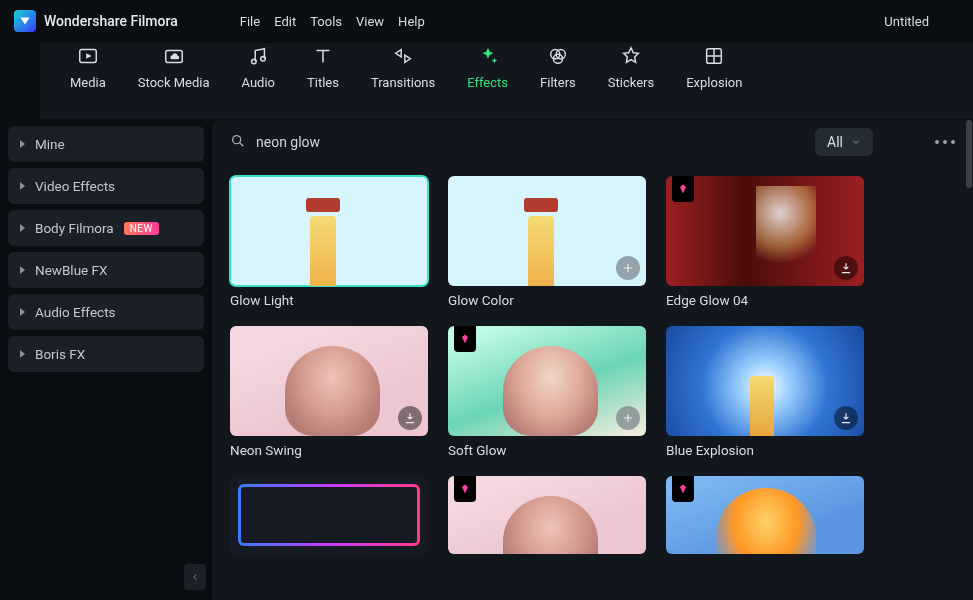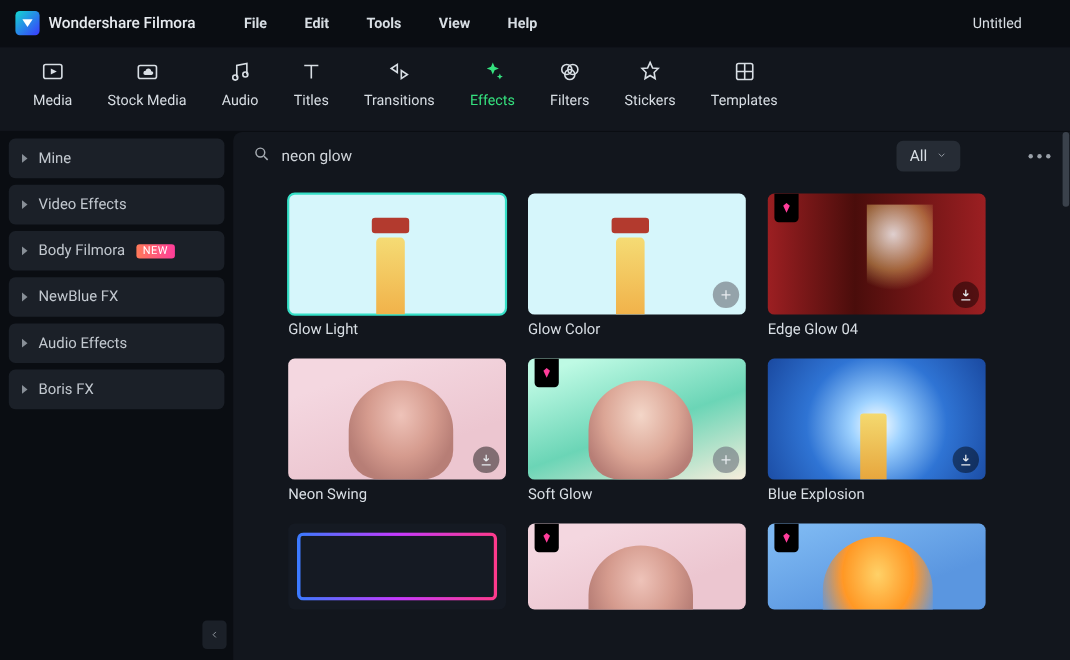--- a/index.html
+++ b/index.html
@@ -4,26 +4,26 @@
 <style>
   * { box-sizing: border-box; margin: 0; padding: 0; font-family: -apple-system, "Segoe UI", Roboto, Arial, sans-serif; }
   body { background: #0a0d12; color: #d8dee4; width: 973px; height: 600px; overflow: hidden; font-size: 13px; }
 
   
   .titlebar { display: flex; align-items: center; height: 42px; padding: 0 14px; gap: 20px; }
   .logo-wrap { display: flex; align-items: center; gap: 8px; }
   .logo-icon { width: 22px; height: 22px; border-radius: 4px; background: linear-gradient(135deg,#14d6d0 0%,#3a3aff 100%); display:flex; align-items:center; justify-content:center; }
   .logo-icon svg { width:14px; height:14px; }
   .app-title { font-size: 14px; font-weight: 500; color:#e6eaef; }
-  .menubar { display: flex; gap: 34px; margin-left: 24px; font-weight: bold; }
+  .menubar { display: flex; gap: 14px; margin-left: 42px; }
   .menubar span { font-size: 13px; color:#d8dee4; cursor:pointer; }
   .doc-title { margin-left: auto; margin-right: 30px; font-size: 13px; color:#d8dee4; }
 
   
-  .toolbar { display:flex; align-items:center; height: 78px; padding: 0 14px 12px 14px; gap: 0; background:#12161d; border-top:1px solid #0a0d12; border-bottom:1px solid #0a0d12; }
+  .toolbar { display:flex; align-items:flex-start; height: 78px; padding: 0 14px 12px 14px; gap: 0; background:#12161d; border-top:1px solid #0a0d12; border-bottom:1px solid #0a0d12;margin-left:40px; }
   .tool-item { display:flex; flex-direction:column; align-items:center; gap:6px; padding: 0 16px; cursor:pointer; color:#d8dee4; }
   .tool-item.active { color:#35e07e; }
   .tool-item.active .tool-icon svg { stroke:#35e07e; fill:#35e07e; }
   .tool-icon { width:26px; height:26px; display:flex; align-items:center; justify-content:center; }
   .tool-icon svg { width:22px; height:22px; stroke:#d8dee4; fill:none; stroke-width:1.6; }
   .tool-label { font-size:13px; }
 
   
   .main { display:flex; height: calc(600px - 42px - 78px); }
 
@@ -42,21 +42,21 @@
   .search-icon svg { width:16px; height:16px; stroke:#a7adb3; fill:none; stroke-width:2; }
   .search-input { background:transparent; border:none; outline:none; color:#d0d5da; font-size:14px; width:200px; }
   .spacer { flex:1; }
   .filter-all { display:flex; align-items:center; gap:8px; background:#262c35; padding:6px 12px; border-radius:6px; color:#d8dee4; font-size:14px; cursor:pointer; }
   .chev-d svg { width:10px; height:10px; stroke:#9aa1a9; fill:none; stroke-width:2; }
   .more-btn { margin-left:14px; display:flex; gap:4px; cursor:pointer; }
   .more-btn span { width:4px; height:4px; border-radius:50%; background:#9aa1a9; }
 
   
   .grid { padding: 12px 18px 18px 18px; display:grid; grid-template-columns: repeat(3, 198px); column-gap:20px; row-gap:18px; align-content:start; overflow-y:auto; height:calc(100% - 44px); }
-  .card { display:flex; flex-direction:column; gap:6px; cursor:pointer;margin-left:32px; }
+  .card { display:flex; flex-direction:column; gap:6px; cursor:pointer; }
   .thumb-box { position:relative; width:198px; height:110px; border-radius:6px; overflow:hidden; }
   .thumb-box.selected { outline:2px solid #35e0c7; outline-offset:-1px; }
   .card-title { font-size:13.5px; color:#d8dee4; }
   .diamond-badge { position:absolute; top:0; left:6px; width:22px; height:26px; background:#000; border-radius:0 0 4px 4px; display:flex; align-items:center; justify-content:center; }
   .diamond-badge svg { width:12px; height:12px; }
   .dl-icon { position:absolute; right:6px; bottom:6px; width:24px; height:24px; border-radius:12px; background:rgba(0,0,0,0.45); display:flex; align-items:center; justify-content:center; }
   .dl-icon svg { width:14px; height:14px; stroke:#e8ecef; fill:none; stroke-width:2; }
   .add-icon { position:absolute; right:6px; bottom:6px; width:24px; height:24px; border-radius:12px; background:rgba(120,128,135,0.7); display:flex; align-items:center; justify-content:center; }
   .add-icon svg { width:14px; height:14px; stroke:#e8ecef; fill:none; stroke-width:2; }
 
@@ -174,21 +174,21 @@
       </span>
     <span class="tool-label">Stickers</span>
   </div>
   <div class="tool-item">
     <span class="tool-icon">
         <svg viewBox="0 0 24 24">
           <rect x="4" y="4" width="16" height="16" rx="2"></rect>
           <path d="M12 4v16M4 12h16"></path>
         </svg>
       </span>
-    <span class="tool-label">Templates</span>
+    <span class="tool-label">Explosion</span>
   </div>
 </div>
 
 <div class="main">
 
   <div class="sidebar">
     <div class="side-item">
       <span class="side-arrow"></span>
       <span>Mine</span>
     </div>

